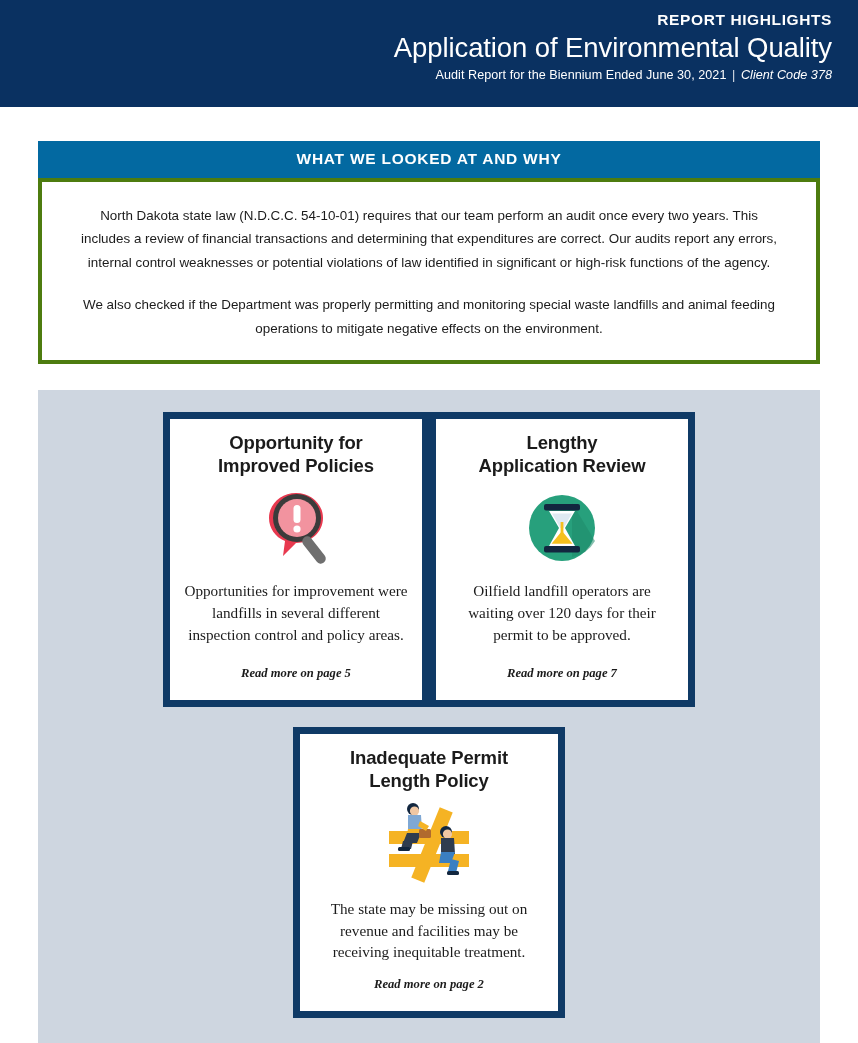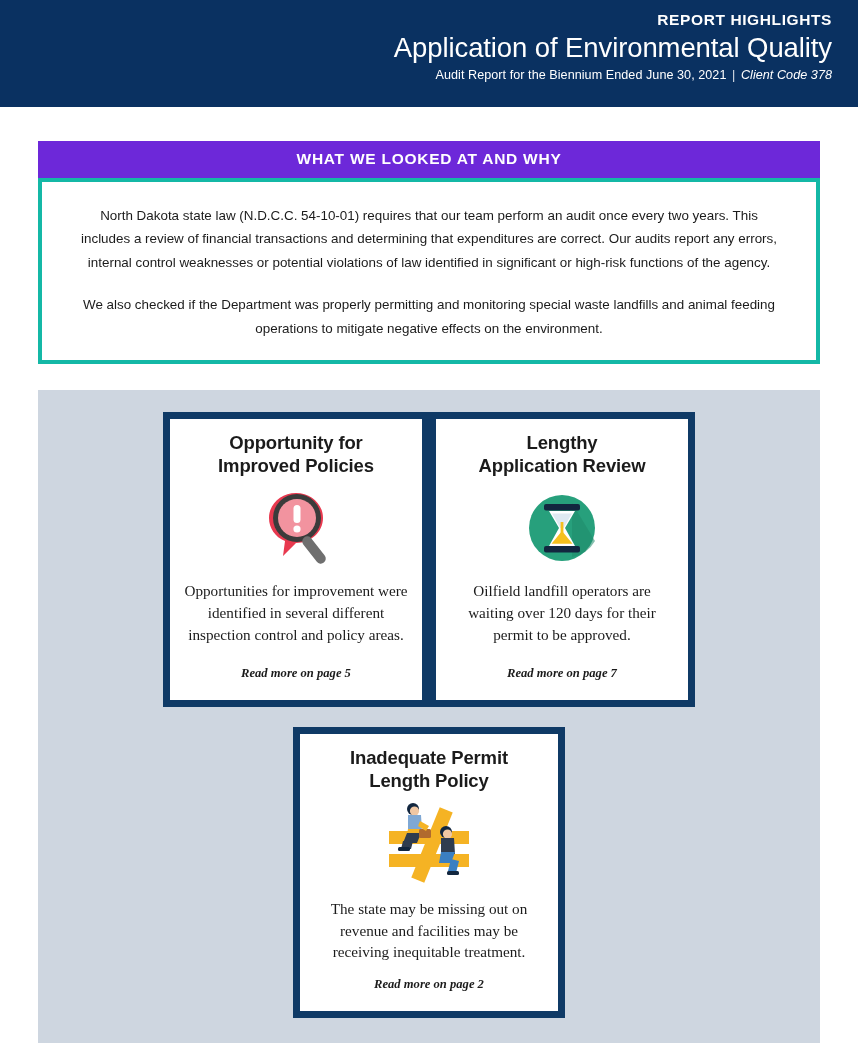--- a/index.html
+++ b/index.html
@@ -77,32 +77,32 @@
   
   .page-body {
     width: 858px;
     background: #ffffff;
     padding-top: 34px;
   }
   .section {
     margin: 0 38px;
   }
   .section-bar {
-    background: #6d28d9;
+    background: #0369a1;
     color: #ffffff;
     text-align: center;
     font-size: 15.5px;
     font-weight: bold;
     letter-spacing: .75px;
     padding: 9px 0 10px;
   }
 
   
   .looked-wrap {
-    background: #14b8a6;
+    background: #4d7c0f;
     padding: 4px;
   }
   .looked-box {
     background: #ffffff;
     padding: 22px 38px 20px;
   }
   .looked-box p {
     font-size: 13.4px;
     line-height: 1.75;
     color: #1b1b1b;
@@ -210,21 +210,21 @@
 
               <circle cx="38" cy="30" r="24" fill="#3b3b3b"></circle>
               <circle cx="38" cy="30" r="19" fill="#f2939f"></circle>
 
               <rect x="34.5" y="17" width="7" height="18" rx="3.5" fill="#ffffff"></rect>
               <circle cx="38" cy="41" r="3.6" fill="#ffffff"></circle>
 
               <rect x="50" y="46" width="10" height="32" rx="5" fill="#6f6f6f" transform="rotate(-38 55 62)"></rect>
             </svg>
           </div>
-          <div class="card-body">Opportunities for improvement were identified in several different inspection control and policy areas.</div>
+          <div class="card-body">Opportunities for improvement were landfills in several different inspection control and policy areas.</div>
           <div class="card-link">Read more on page 5</div>
         </div>
 
         <div class="card">
           <div class="card-title">Lengthy<br>Application Review</div>
           <div class="card-icon">
             <svg width="74" height="74" viewBox="0 0 74 74">
               <circle cx="37" cy="37" r="33" fill="#27a07c"></circle>
               <path d="M47 12 L70 50 A33 33 0 0 1 47 66 Z" fill="#1f8a6a" opacity=".55"></path>
               <rect x="19" y="13" width="36" height="6.5" rx="2" fill="#12263f"></rect>

